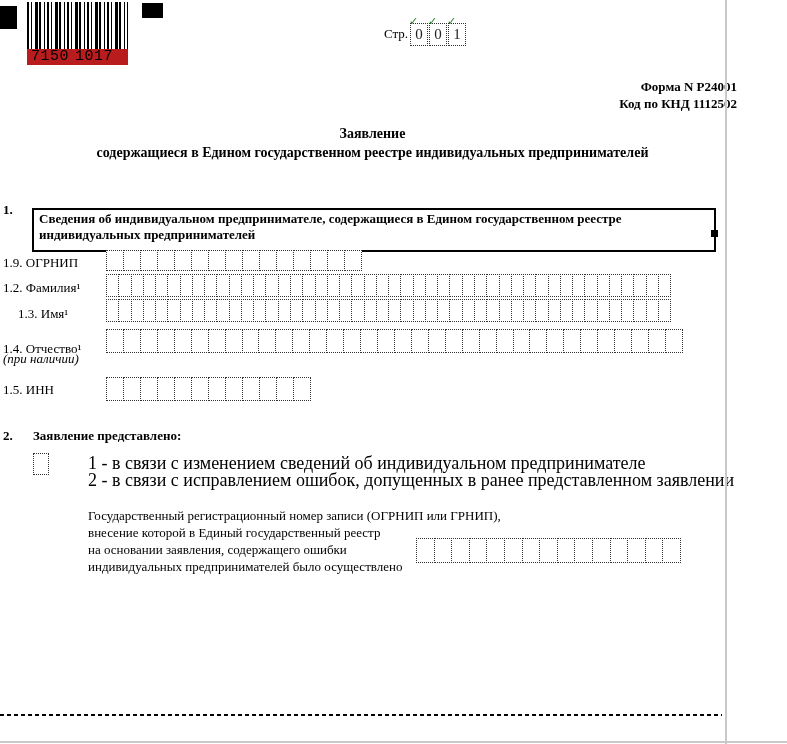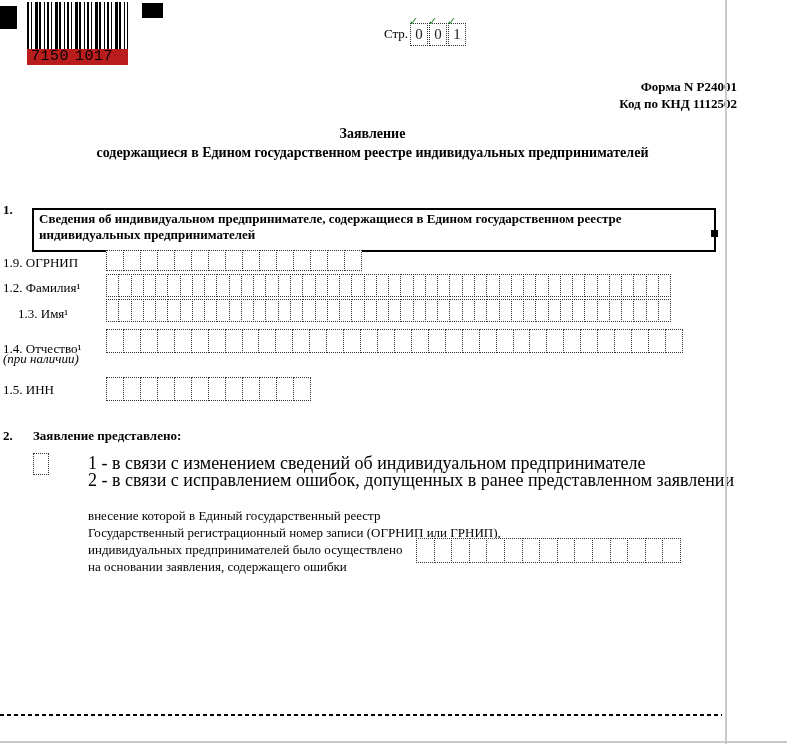--- a/index.html
+++ b/index.html
@@ -291,24 +291,24 @@
     </div>
 
   <div class="abs s2-head" style="left:3px;top:428px;">2.</div>
   <div class="abs s2-head" style="left:33px;top:428px;">Заявление представлено:</div>
 
   <div class="abs checkbox"></div>
   <div class="abs opt" style="left:88px;top:456px;">1 - в связи с изменением сведений об индивидуальном предпринимателе</div>
   <div class="abs opt" style="left:88px;top:473px;">2 - в связи с исправлением ошибок, допущенных в ранее представленном заявлении</div>
 
   <div class="abs note">
+    <div>Государственный регистрационный номер записи (ОГРНИП или ГРНИП),</div>
     <div>внесение которой в Единый государственный реестр</div>
-    <div>Государственный регистрационный номер записи (ОГРНИП или ГРНИП),</div>
+    <div>на основании заявления, содержащего ошибки</div>
     <div>индивидуальных предпринимателей было осуществлено</div>
-    <div>на основании заявления, содержащего ошибки</div>
   </div>
   <div class="abs cells w186" style="left:416px;top:538px;height:25px;">
       <div class="cell"></div>
       <div class="cell"></div>
       <div class="cell"></div>
       <div class="cell"></div>
       <div class="cell"></div>
       <div class="cell"></div>
       <div class="cell"></div>
       <div class="cell"></div>

